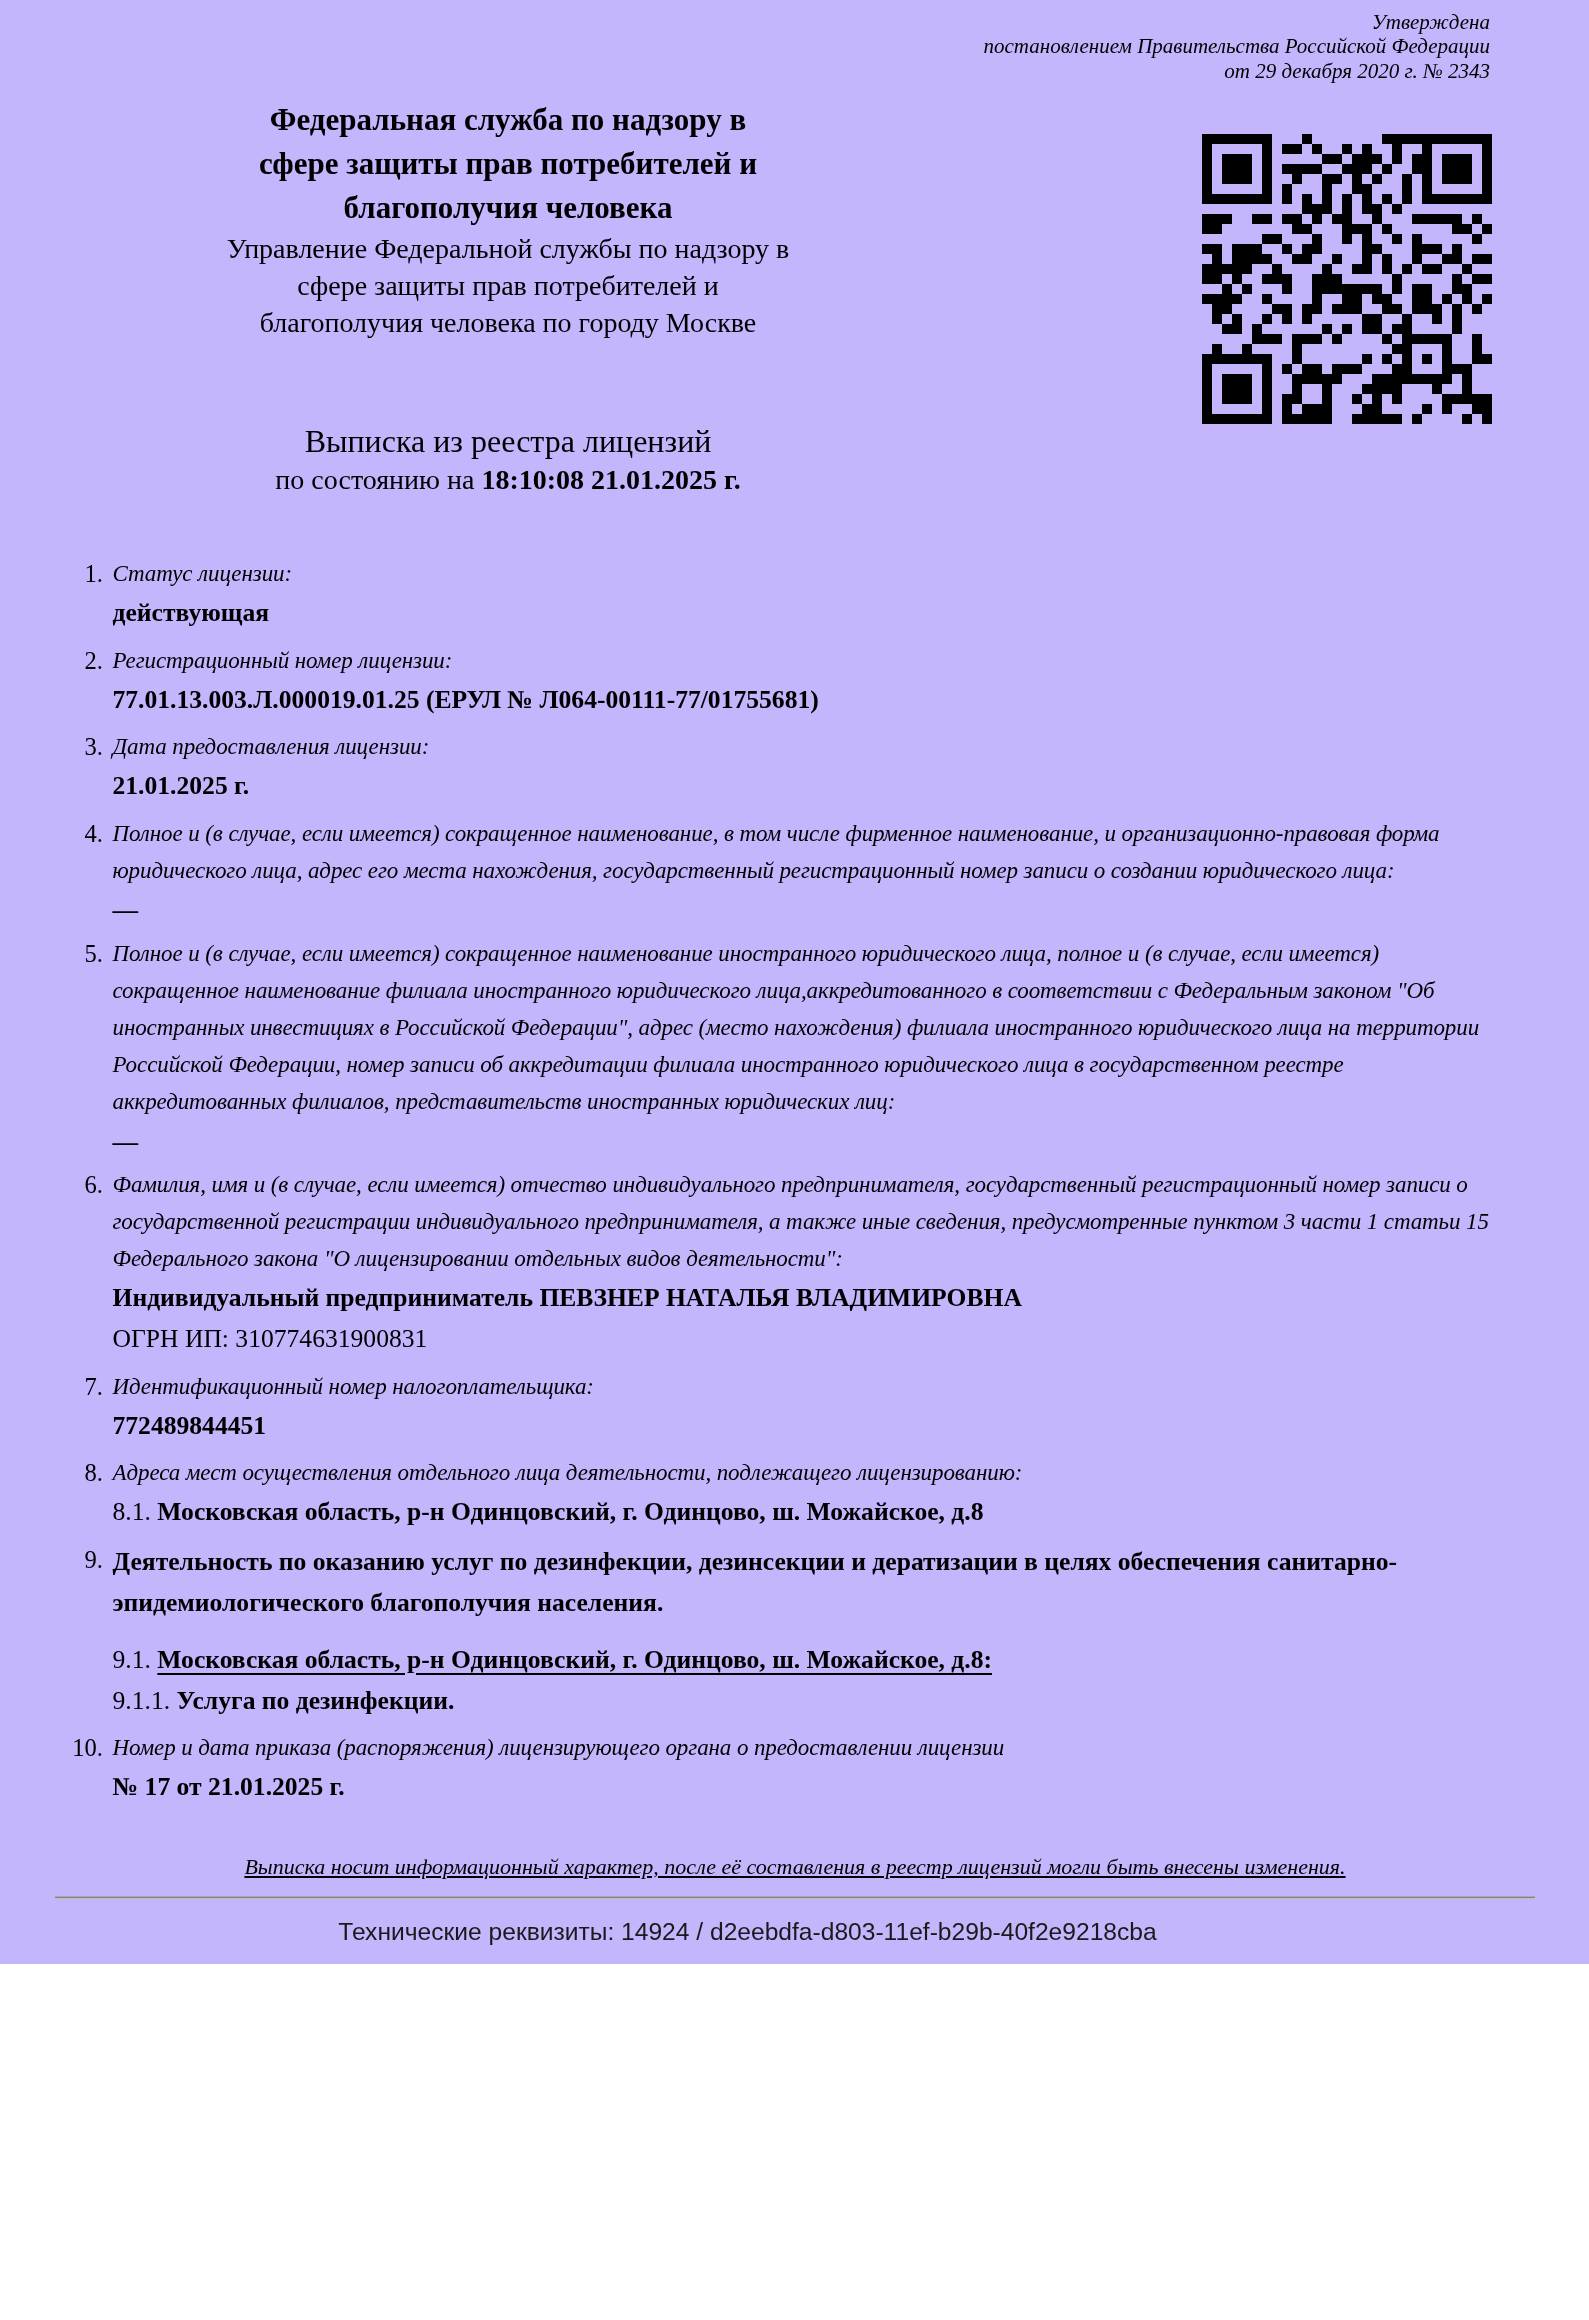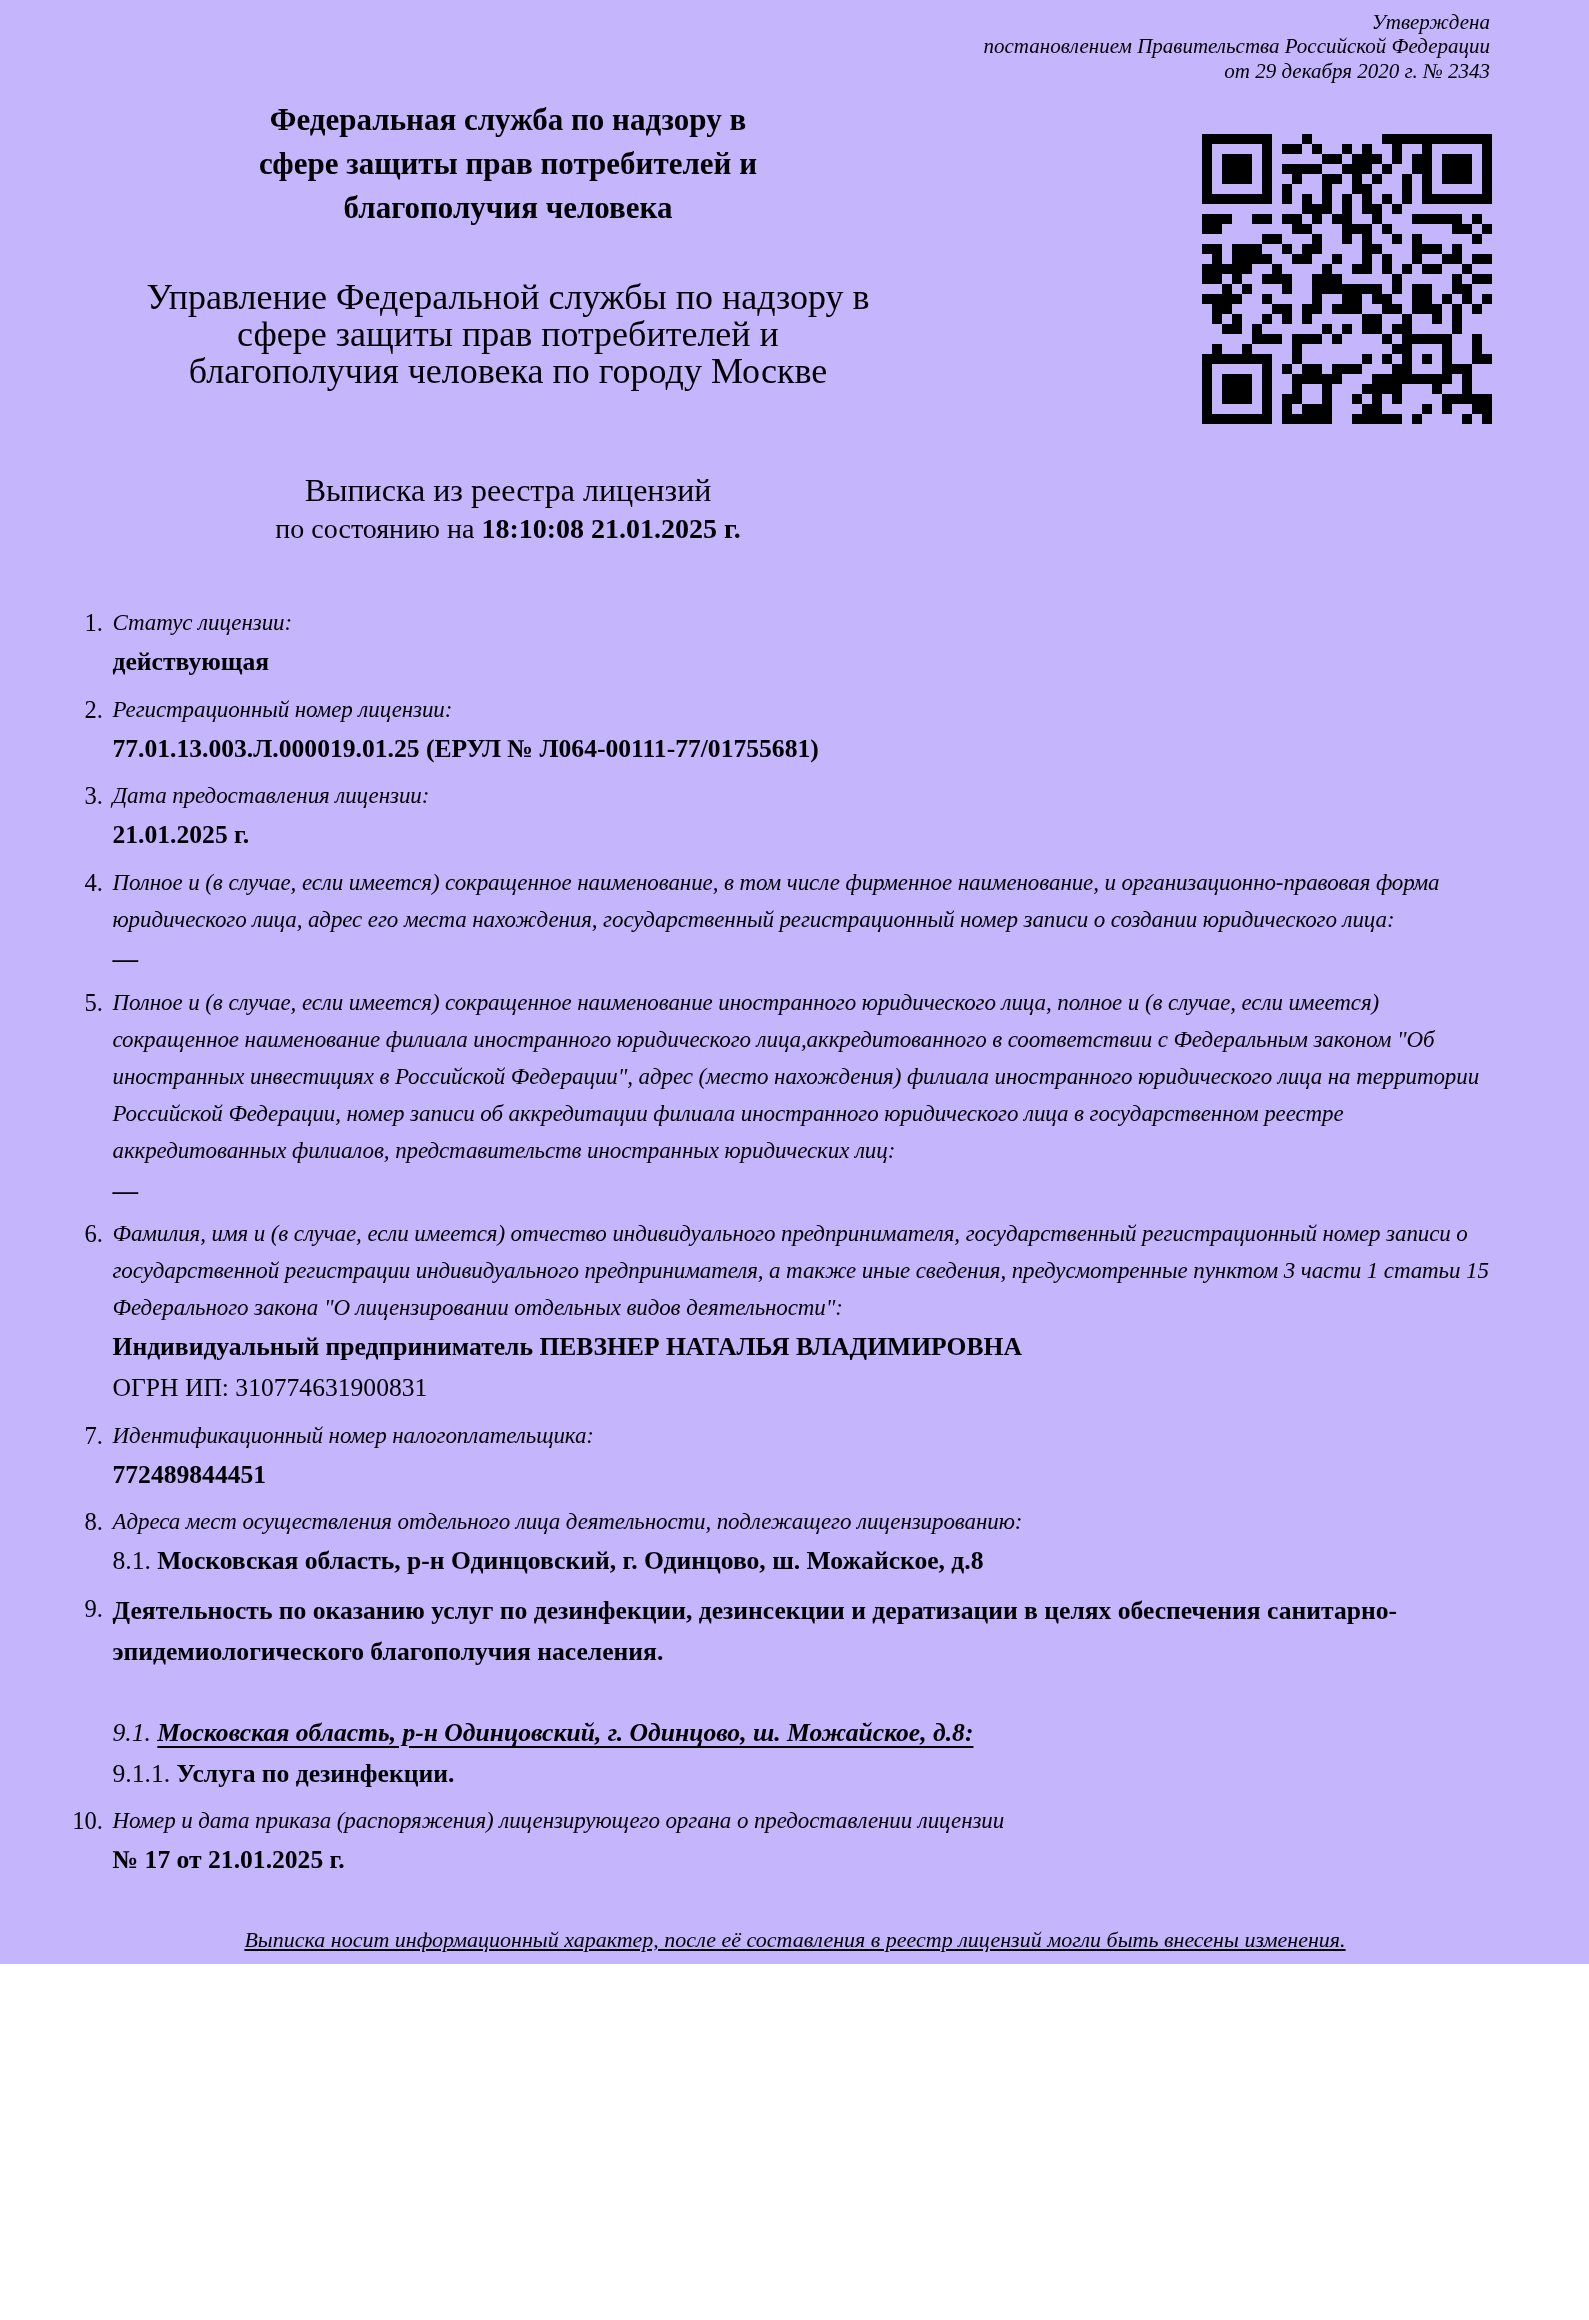--- a/index.html
+++ b/index.html
@@ -9,37 +9,37 @@
     font-family:"Liberation Serif","DejaVu Serif",serif;
   }
   
   .approval{
     padding:9.5px 100px 0 0;
     text-align:right;font-style:italic;font-size:21px;line-height:24.6px;
   }
   
   .header-center{margin-left:80px;width:856px;text-align:center;}
   .agency-title{margin-top:15px;font-weight:bold;font-size:31px;line-height:44px;}
-  .department{margin-top:49px;font-size:36px;line-height:37px;}
+  .department{font-size:28px;line-height:37px;}
   .doc-title{margin-top:81px;font-size:32px;line-height:38px;}
   .doc-asof{font-size:28px;line-height:40px;}
   .doc-asof b{font-weight:bold;}
   
   .qr{position:absolute;left:1202px;top:134px;width:290px;height:290px;}
   
   .items{margin:55px 98px 0 59px;}
   .item{display:flex;margin-bottom:8.5px;}
   .item-num{flex:0 0 44px;width:44px;padding-right:9.5px;text-align:right;
             font-size:24.6px;line-height:37px;}
   .item-body{flex:1;min-width:0;}
   .item-label{font-style:italic;font-size:23px;line-height:37px;letter-spacing:-0.1px;}
   .value-line{font-weight:bold;font-size:25.6px;line-height:41px;}
   .value-line.plain .value-text{font-weight:normal;}
   .value-prefix{font-weight:normal;}
-  .value-line.gap{margin-top:40px;font-style:italic;}
+  .value-line.gap{margin-top:16px;}
   .value-line.dash{margin-top:5.7px;line-height:32px;}
   .value-text.underline{text-decoration:underline;text-decoration-thickness:1.9px;text-underline-offset:4.7px;}
   
   .footnote{margin-top:47px;text-align:center;font-style:italic;font-size:22px;line-height:26.5px;text-decoration:underline;}
   .rule{margin:15px 55px 0 55px;height:3.8px;
         background:linear-gradient(to bottom,#b9b9b9,#7e7e7e 55%,#e3e3e3);}
   .tech{margin:19px 95px 0 0;text-align:center;
         font-family:"Liberation Sans","DejaVu Sans",sans-serif;
         font-size:24.6px;line-height:28px;color:#1a1a1a;}
 </style>

